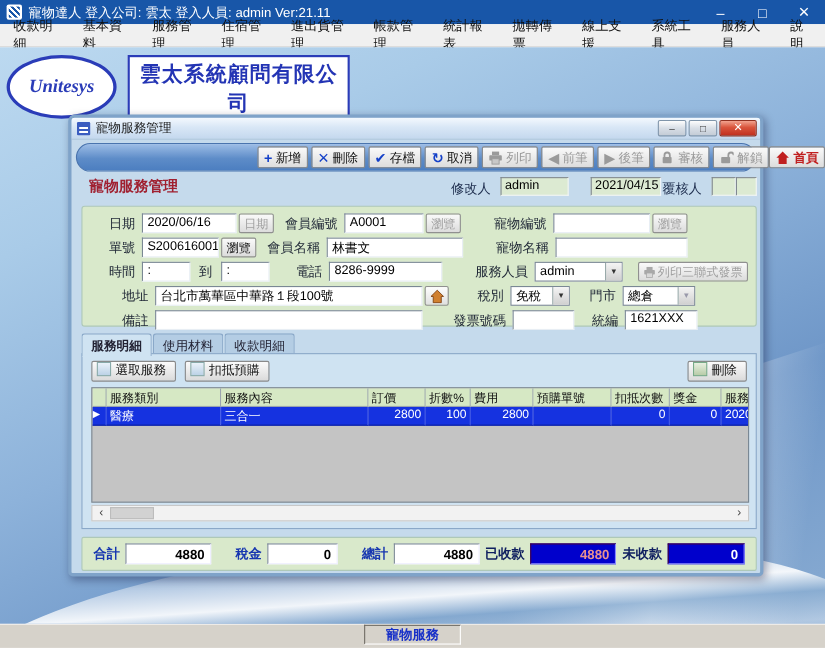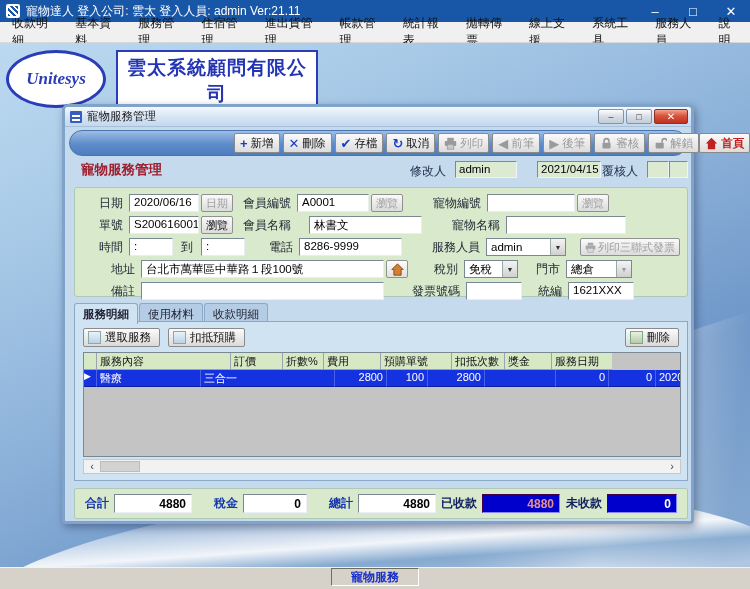--- a/index.html
+++ b/index.html
@@ -106,21 +106,21 @@
     justify-content: center; margin-left: 2px; }
 
   
   .tabstrip { position: absolute; left: 9px; top: 196px; display: flex; gap: 1px; }
   .tab { padding: 3px 8px 2px; font-size: 11.5px; border: 1px solid #8aa8c8;
     border-bottom: none; border-radius: 3px 3px 0 0; background: #b4cde4; color: #223; }
   .tab.active { background: #cfe3f2; font-weight: bold; position: relative; z-index: 2; }
   .tab-panel { position: absolute; left: 9px; top: 214px; width: 614px; height: 160px;
     background: #cfe3f2; border: 1px solid #8aa8c8; }
   .detail-btn-row { position: absolute; top: 6px; left: 8px; right: 8px; display: flex; gap: 8px; }
-  .dbtn { height: 19px; padding: 0 8px 0 4px; display: inline-flex; align-items: center; gap: 4px;
+  .dbtn { height: 19px; padding: 0 8px 0 4px; display: inline-flex; align-items: flex-start; gap: 4px;
     background: linear-gradient(#fbfbfb,#dadada); border: 1px solid #8a8a8a; border-radius: 2px;
     font-size: 11.5px; color: #111; }
   .dbtn .mini-ico { width: 13px; height: 13px; background: linear-gradient(#eaf2fa,#bcd2e6);
     border: 1px solid #8aa; }
   .dbtn.del { margin-left: auto; }
   .dbtn .del-ico { width: 13px; height: 13px; background: linear-gradient(#e8f0e0,#b8cca8);
     border: 1px solid #7a8; }
 
   .grid { position: absolute; left: 8px; top: 30px; width: 598px; height: 105px;
     border: 1px solid #7a8894; background: #c4c4c4; overflow: hidden; }
@@ -284,36 +284,36 @@
       <span class="sunk hdr-field" style="left:472px;width:64px">2021/04/15</span>
       <span class="hdr-label" style="left:537px">覆核人</span>
       <span class="sunk hdr-field" style="left:582px;width:22px"></span>
       <span class="sunk hdr-field" style="left:604px;width:19px"></span>
     </div>
 
     <div class="form-panel">
 
       <div class="frow" style="top:6px">
         <span class="flabel" style="margin-left:24px">日期</span>
-        <span class="fbox" style="margin-left:6px;width:70px">2020/06/16</span>
+        <span class="fbox" style="margin-left:6px;width:86px">2020/06/16</span>
         <span class="fbtn disabled" style="margin-left:2px">日期</span>
         <span class="flabel" style="margin-left:10px">會員編號</span>
         <span class="fbox" style="margin-left:6px;width:72px">A0001</span>
         <span class="fbtn disabled" style="margin-left:2px">瀏覽</span>
         <span class="flabel" style="margin-left:30px">寵物編號</span>
         <span class="fbox" style="margin-left:6px;width:88px"></span>
         <span class="fbtn disabled" style="margin-left:2px">瀏覽</span>
       </div>
 
       <div class="frow" style="top:28px">
         <span class="flabel" style="margin-left:24px">單號</span>
         <span class="fbox" style="margin-left:6px;width:70px">S200616001</span>
         <span class="fbtn" style="margin-left:2px">瀏覽</span>
         <span class="flabel" style="margin-left:10px">會員名稱</span>
-        <span class="fbox" style="margin-left:18px;width:113px">林書文</span>
+        <span class="fbox" style="margin-left:6px;width:124px">林書文</span>
         <span class="flabel" style="margin-left:30px">寵物名稱</span>
         <span class="fbox" style="margin-left:6px;width:120px"></span>
       </div>
 
       <div class="frow" style="top:50px">
         <span class="flabel" style="margin-left:24px">時間</span>
         <span class="fbox" style="margin-left:6px;width:44px">:</span>
         <span class="flabel" style="margin-left:8px">到</span>
         <span class="fbox" style="margin-left:8px;width:44px">:</span>
         <span class="flabel" style="margin-left:24px">電話</span>
@@ -381,20 +381,21 @@
           </span>
         <span class="dbtn del">
           <span class="del-ico"></span>
           <span>刪除</span>
           </span>
       </div>
 
       <div class="grid">
         <div class="grid-row ghead">
           <span class="gcell c-mark"></span>
+          <span class="gcell c-type">服務類別</span>
           <span class="gcell c-desc">服務內容</span>
           <span class="gcell c-price">訂價</span>
           <span class="gcell c-disc">折數%</span>
           <span class="gcell c-fee">費用</span>
           <span class="gcell c-pre">預購單號</span>
           <span class="gcell c-ded">扣抵次數</span>
           <span class="gcell c-bonus">獎金</span>
           <span class="gcell c-date">服務日期</span>
         </div>
         <div class="grid-row gsel">

